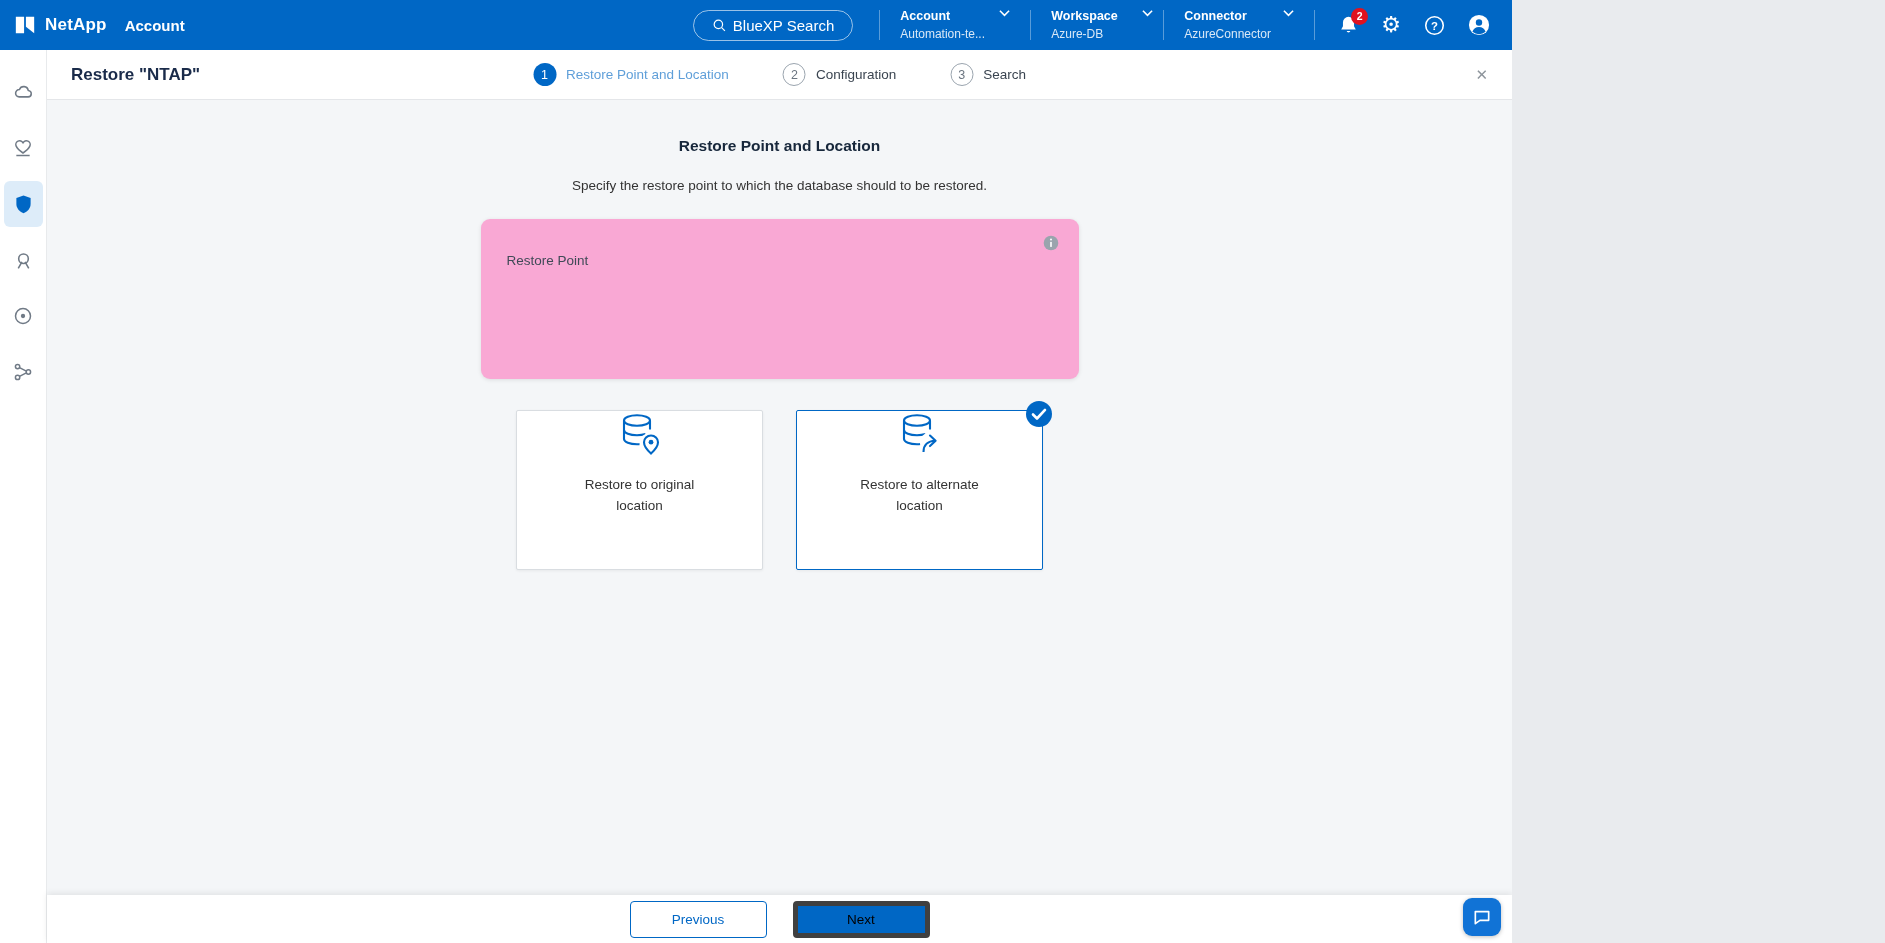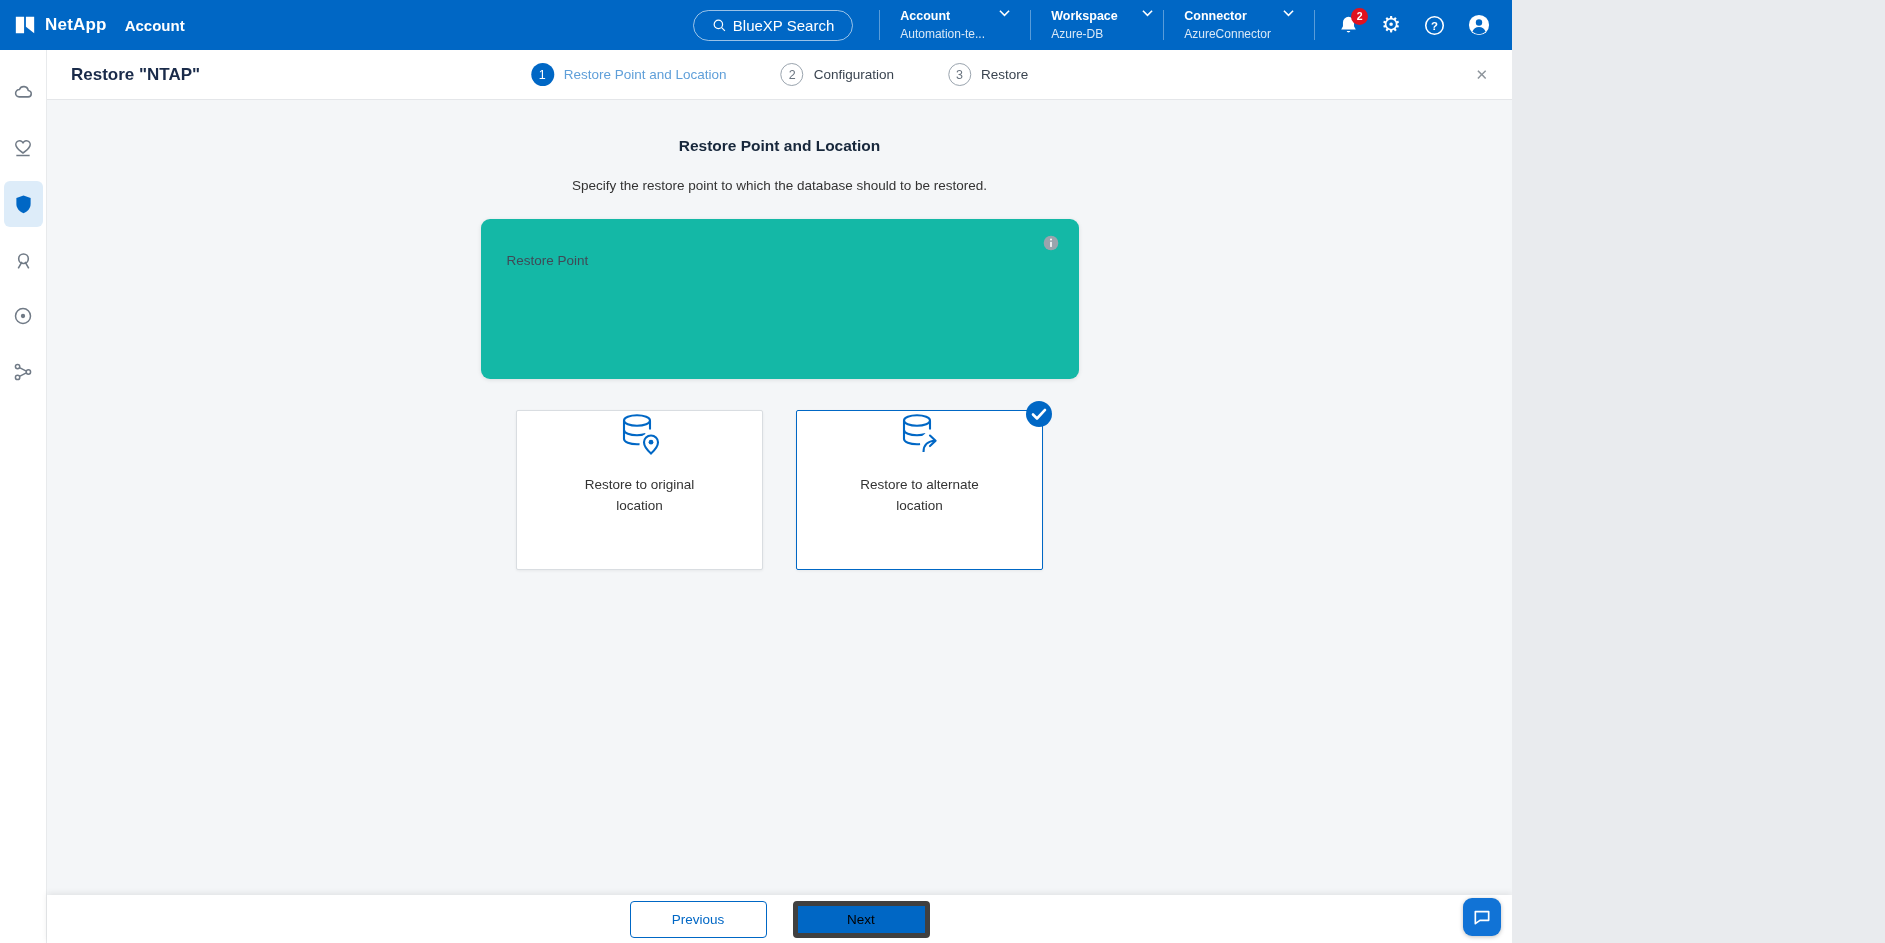--- a/index.html
+++ b/index.html
@@ -44,21 +44,21 @@
   .step:not(.active) .step-circle { background:#fff; border:1px solid #9aa4ae; color:#6b7580; }
   .step-label { font-size:13.5px; color:#3a4450; }
   .step.active .step-label { color:#5f9fd9; }
   .wizard-close { margin-left:auto; margin-right:16px; color:#8e959c; font-size:15px; cursor:pointer; padding:6px 8px; }
 
   
   .content { flex:1; background:#f4f6f8; overflow:hidden; }
   .content-title { text-align:center; font-size:15.5px; font-weight:bold; color:#17273b; margin-top:37px; }
   .content-sub { text-align:center; font-size:13.5px; color:#333; margin-top:23px; }
 
-  .rp-card { width:598px; height:160px; background:#14b8a6; border-radius:9px; box-shadow:0 1px 4px rgba(0,0,0,.1);
+  .rp-card { width:598px; height:160px; background:#f9a8d4; border-radius:9px; box-shadow:0 1px 4px rgba(0,0,0,.1);
     margin:26px auto 0; padding:20px 26px; position:relative; }
   .rp-label { font-size:13.5px; color:#404a57; margin-top:14px; }
   .info-icon { position:absolute; top:16px; right:20px; cursor:pointer; }
   .rp-select { margin-top:12px; height:37px; border:1px solid #b7bec6; border-radius:4px; background:#fff;
     display:flex; align-items:center; justify-content:space-between; padding:0 13px; cursor:pointer; }
   .rp-select-value { font-size:13.5px; color:#333; }
   .caret-down { width:0; height:0; border-left:5px solid transparent; border-right:5px solid transparent; border-top:6px solid #666; }
 
   .options-row { display:flex; justify-content:center; gap:33px; margin-top:31px; }
   .opt-card { width:247px; height:160px; background:#fff; border:1px solid #d9dde1; border-radius:2px;
@@ -247,21 +247,21 @@
           <div class="step active">
             <span class="step-circle">1</span>
             <span class="step-label">Restore Point and Location</span>
           </div>
           <div class="step">
             <span class="step-circle">2</span>
             <span class="step-label">Configuration</span>
           </div>
           <div class="step">
             <span class="step-circle">3</span>
-            <span class="step-label">Restore</span>
+            <span class="step-label">Search</span>
           </div>
         </div>
 
         <div class="wizard-close">✕</div>
       </div>
 
       <div class="content">
         <div class="content-title">Restore Point and Location</div>
         <div class="content-sub">Specify the restore point to which the database should to be restored.</div>
 

